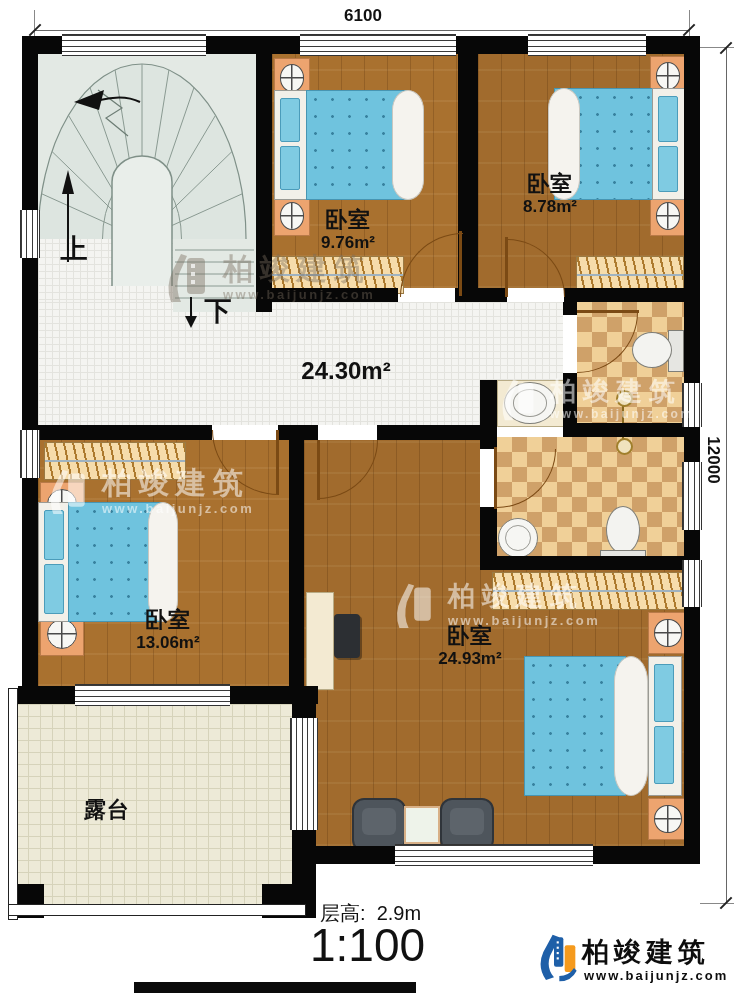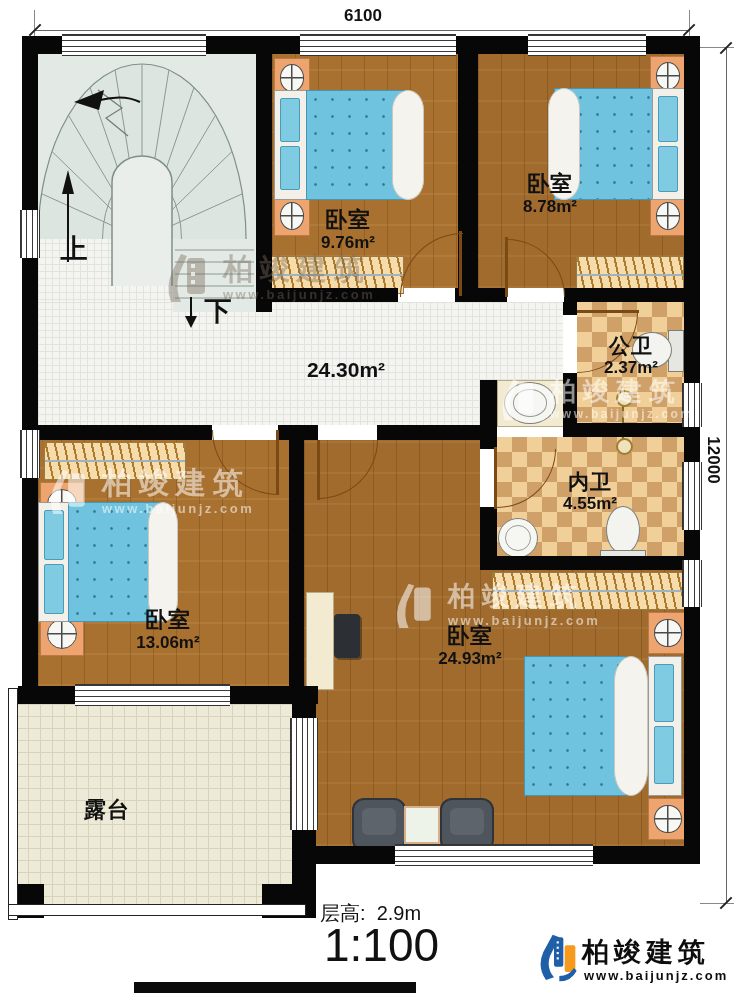--- a/index.html
+++ b/index.html
@@ -216,30 +216,22 @@
   <div class="leaf" style="left:494px;top:447px;width:3px;height:62px"></div>
 
   <div class="rlabel" style="left:288px;top:208px;width:120px">
     <div class="nm">卧室</div>
       <div class="ar">9.76m²</div>
   </div>
   <div class="rlabel" style="left:490px;top:172px;width:120px">
     <div class="nm">卧室</div>
       <div class="ar">8.78m²</div>
   </div>
-  <div class="rlabel" style="left:276px;top:358px;width:140px;font-size:21px">
+  <div class="rlabel" style="left:276px;top:358px;width:140px;font-size:24px">
     <span>24.30m²</span>
-  </div>
-  <div class="rlabel" style="left:575px;top:334px;width:112px">
-    <div class="nm" style="font-size:21px">公卫</div>
-      <div class="ar">2.37m²</div>
-  </div>
-  <div class="rlabel" style="left:530px;top:470px;width:120px">
-    <div class="nm" style="font-size:21px">内卫</div>
-      <div class="ar">4.55m²</div>
   </div>
   <div class="rlabel" style="left:108px;top:608px;width:120px">
     <div class="nm">卧室</div>
       <div class="ar">13.06m²</div>
   </div>
   <div class="rlabel" style="left:410px;top:624px;width:120px">
     <div class="nm">卧室</div>
       <div class="ar">24.93m²</div>
   </div>
   <div class="rlabel" style="left:47px;top:798px;width:120px">
@@ -299,21 +291,21 @@
       </svg>
     <div>
         <div class="tx" style="font-size:26px">柏竣建筑</div>
         <div class="ur" style="font-size:12px">www.baijunjz.com</div>
       </div>
   </div>
 
   <div class="foot" style="left:320px;top:900px">
     <span>层高:</span>&nbsp;&nbsp;<span>2.9m</span>
   </div>
-  <div class="abs" style="left:324px;top:918px;font-size:46px;color:#111"><span>1:100</span></div>
+  <div class="abs" style="left:310px;top:918px;font-size:46px;color:#111"><span>1:100</span></div>
   <div class="abs" style="left:134px;top:982px;width:282px;height:11px;background:#0a0a0a"></div>
 
   <div class="abs" style="left:538px;top:930px;width:200px;height:60px">
     <svg class="abs" style="left:0;top:2px" width="40" height="52" viewBox="0 0 30 39">
       <path d="M6,36 Q-1,26 4,15 L11,2 L16,4 L9,18 Q6,27 12,34 Z" fill="#1e5fa8"></path>
       <rect x="12" y="4" width="7" height="22" rx="1.5" fill="#1e5fa8"></rect>
       <rect x="20" y="10" width="8" height="20" rx="1.5" fill="#f59a1d"></rect>
       <rect x="14" y="7" width="1.6" height="1.6" fill="#fff"></rect>
         <rect x="14" y="11" width="1.6" height="1.6" fill="#fff"></rect>
         <rect x="14" y="15" width="1.6" height="1.6" fill="#fff"></rect>

